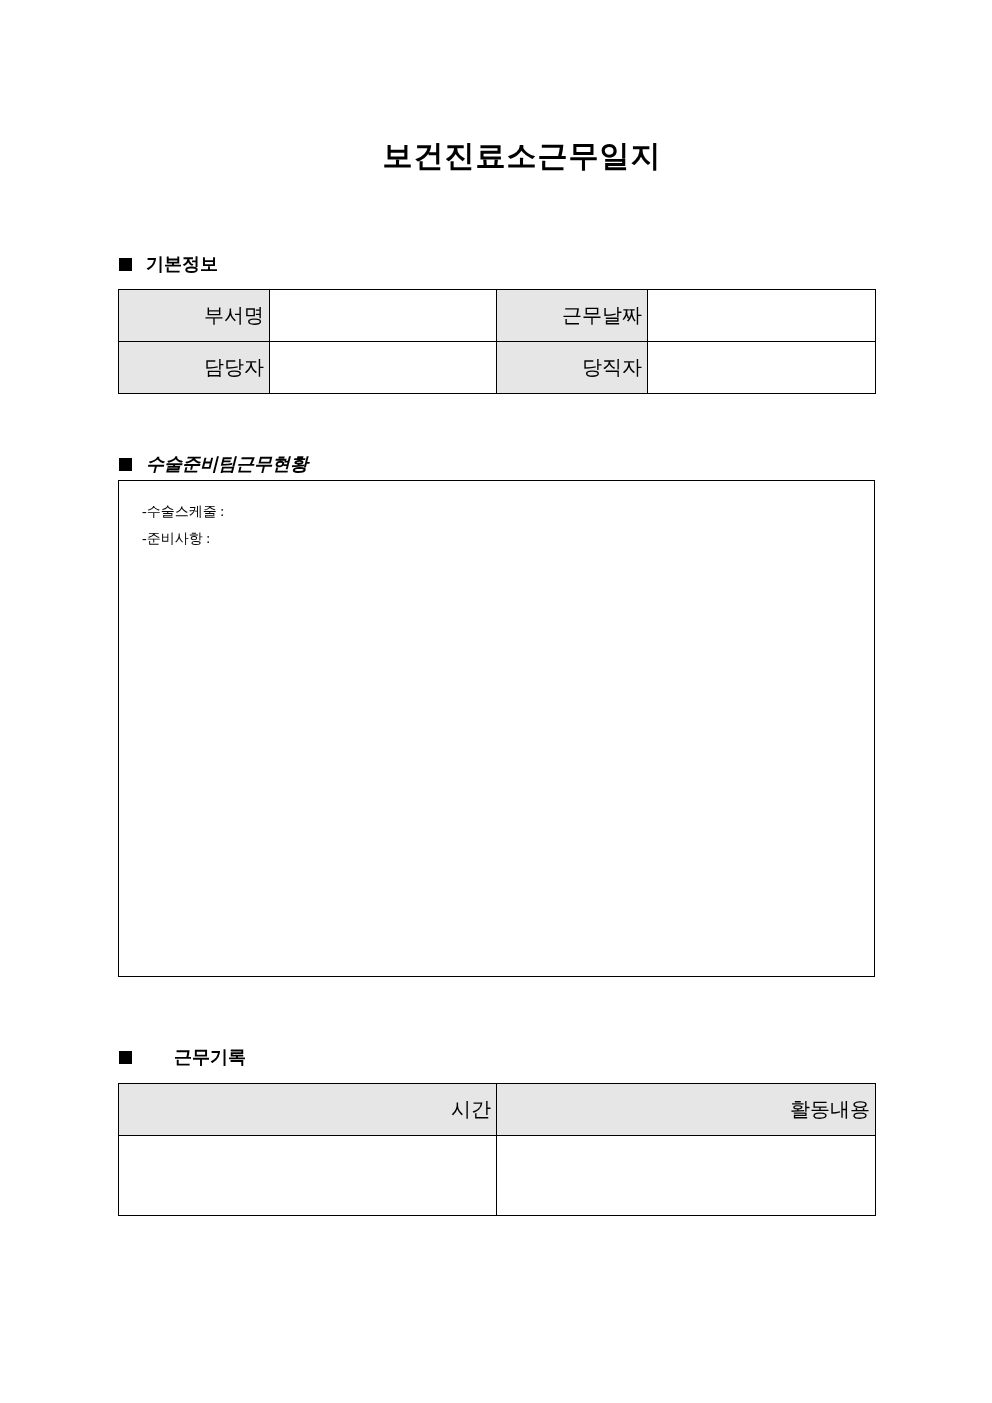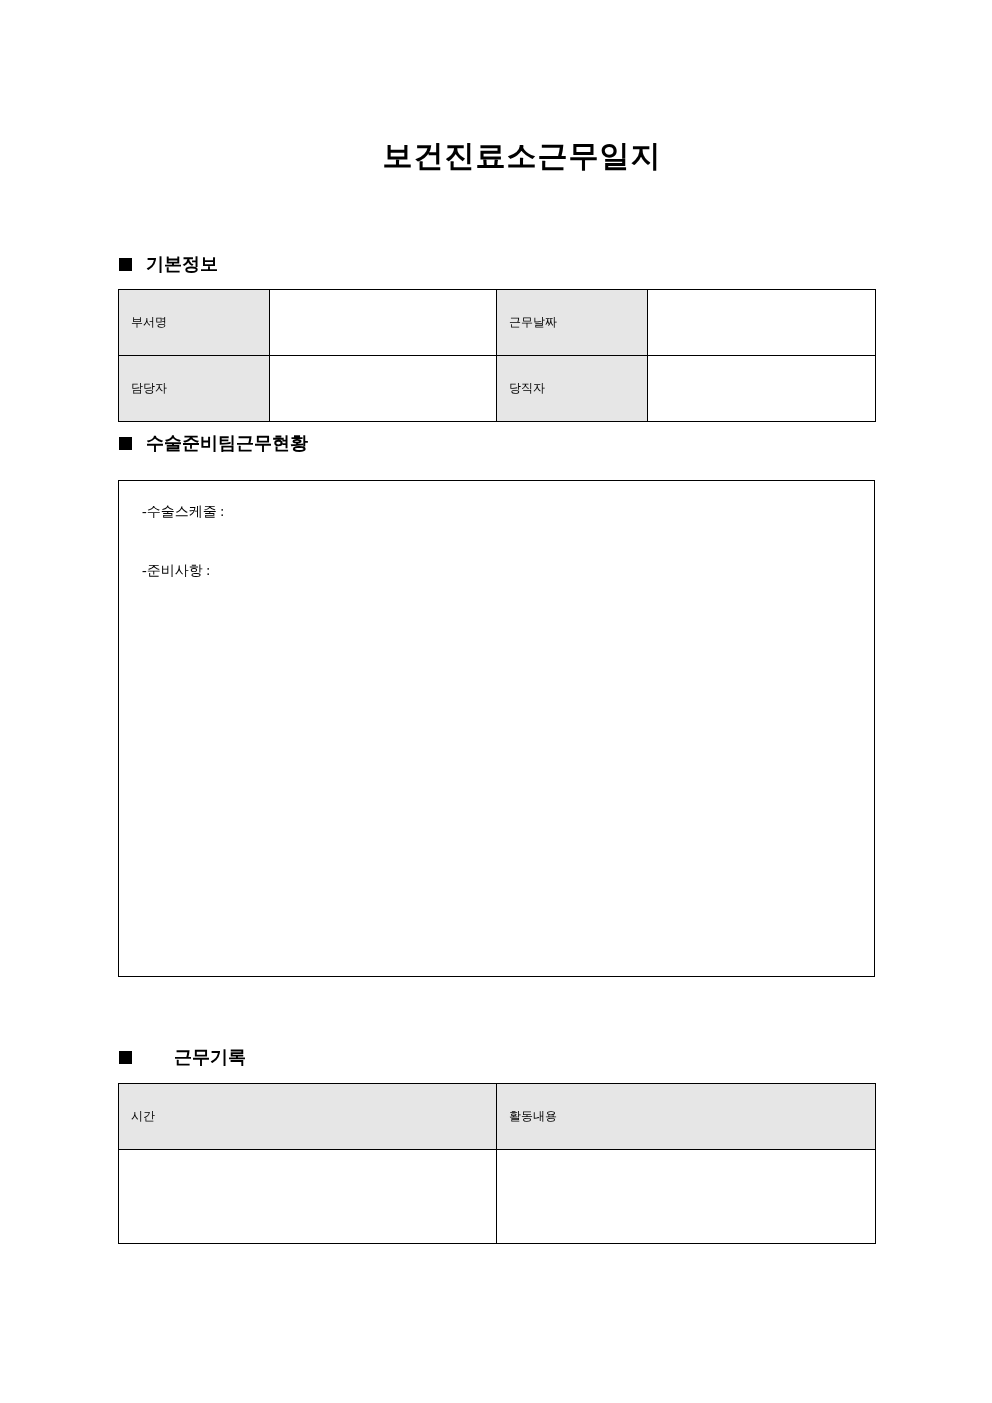--- a/index.html
+++ b/index.html
@@ -45,24 +45,24 @@
     }
     table.grid {
       position: absolute;
       left: 118px;
       width: 757px;
       border-collapse: collapse;
       table-layout: fixed;
     }
     table.grid td {
       border: 1px solid #000000;
-      font-size: 12px;
-      text-align: left;
+      font-size: 20px;
+      text-align: right;
       vertical-align: middle;
-      padding: 12px;
+      padding: 5px;
     }
     table.grid td.label {
       background: #e6e6e6;
     }
     table.grid td.value {
       background: #ffffff;
     }
     #basic-info-table { top: 289px; }
     #basic-info-table td { height: 41px; }
     #work-log-table { top: 1083px; }
@@ -111,28 +111,28 @@
   </tr>
   <tr>
     <td class="label">담당자</td>
     <td class="value"></td>
     <td class="label">당직자</td>
     <td class="value"></td>
   </tr>
 </tbody>
   </table>
 
-<div class="section-heading" style="top:431px;">
+<div class="section-heading" style="top:452px;font-style:italic;">
   <span class="square"></span>
   <span>수술준비팀근무현황</span>
 </div>
 
 <div class="memo-box">
   <div class="memo-line" style="top:20px;">-수술스케줄 :</div>
-  <div class="memo-line" style="top:47px;margin-top:32px;">-준비사항 :</div>
+  <div class="memo-line" style="top:47px;">-준비사항 :</div>
 </div>
 
 <div class="section-heading" style="top:1045px;gap:28px;">
   <span class="square"></span>
   <span>근무기록</span>
 </div>
 
 <table class="grid" id="work-log-table">
   <colgroup>
     <col style="width:378px">

